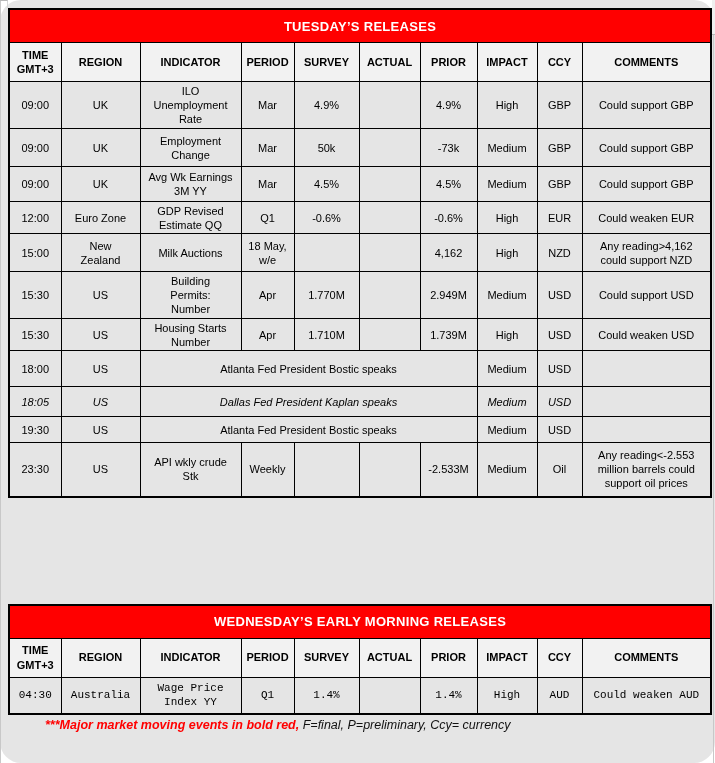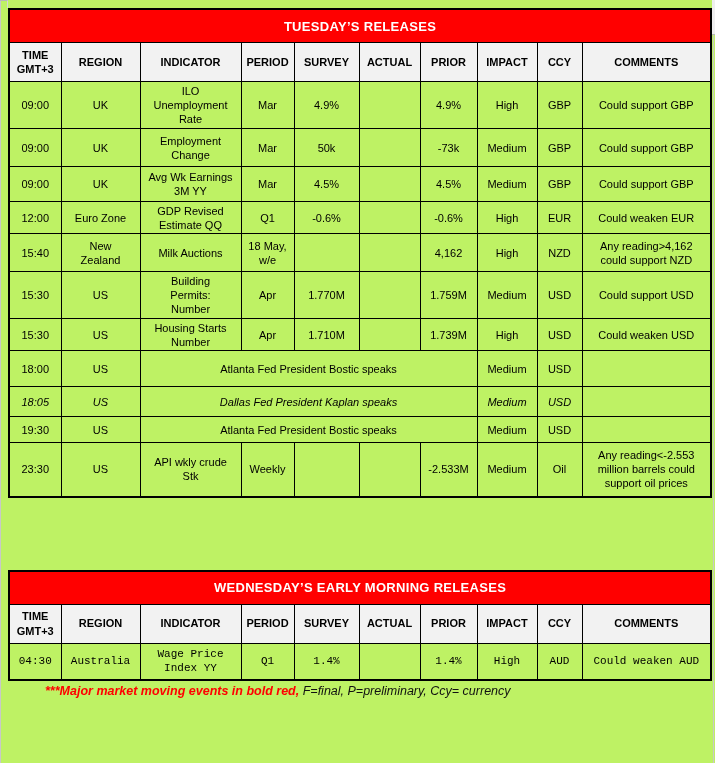--- a/index.html
+++ b/index.html
@@ -8,21 +8,22 @@
     background: #ffffff;
     width: 715px;
     height: 763px;
     font-family: "Liberation Sans", sans-serif;
     position: relative;
     overflow: hidden;
   }
   .sheet {
     position: absolute;
     inset: 0;
-    background: #bef264;
+    background: #e5e5e5;
+    border-radius: 21px;
   }
   
   .edge-left {
     position: absolute; left: 0; top: 0; width: 1px; height: 763px;
     background: #c8c8c8;
   }
   .edge-right {
     position: absolute; right: 1px; top: 0; width: 1px; height: 763px;
     background: #c8c8c8;
   }
@@ -38,21 +39,21 @@
   }
 
   table.rel {
     border-collapse: collapse;
     table-layout: fixed;
     width: 702px;
     margin-left: 8px;
     border: 2px solid #000;
   }
   #table1 { margin-top: 8px; }
-  #table2 { margin-top: 72px; padding-left: 44px; }
+  #table2 { margin-top: 106px; padding-left: 44px; }
 
   .rel th, .rel td {
     border: 1px solid #000;
     overflow: hidden;
   }
   .title-cell {
     background: #ff0000;
     color: #ffffff;
     font-weight: bold;
     font-size: 13px;
@@ -189,21 +190,21 @@
 Estimate QQ</td>
           <td>Q1</td>
           <td>-0.6%</td>
           <td></td>
           <td>-0.6%</td>
           <td>High</td>
           <td>EUR</td>
           <td>Could weaken EUR</td>
         </tr>
         <tr style="height: 38px;">
-          <td>15:40</td>
+          <td>15:00</td>
           <td>New
 Zealand</td>
           <td>Milk Auctions</td>
           <td>18 May,
 w/e</td>
           <td></td>
           <td></td>
           <td>4,162</td>
           <td>High</td>
           <td>NZD</td>
@@ -211,21 +212,21 @@
         </tr>
         <tr style="height: 47px;">
           <td>15:30</td>
           <td>US</td>
           <td>Building
 Permits:
 Number</td>
           <td>Apr</td>
           <td>1.770M</td>
           <td></td>
-          <td>1.759M</td>
+          <td>2.949M</td>
           <td>Medium</td>
           <td>USD</td>
           <td>Could support USD</td>
         </tr>
         <tr style="height: 32px;">
           <td>15:30</td>
           <td>US</td>
           <td>Housing Starts
 Number</td>
           <td>Apr</td>

